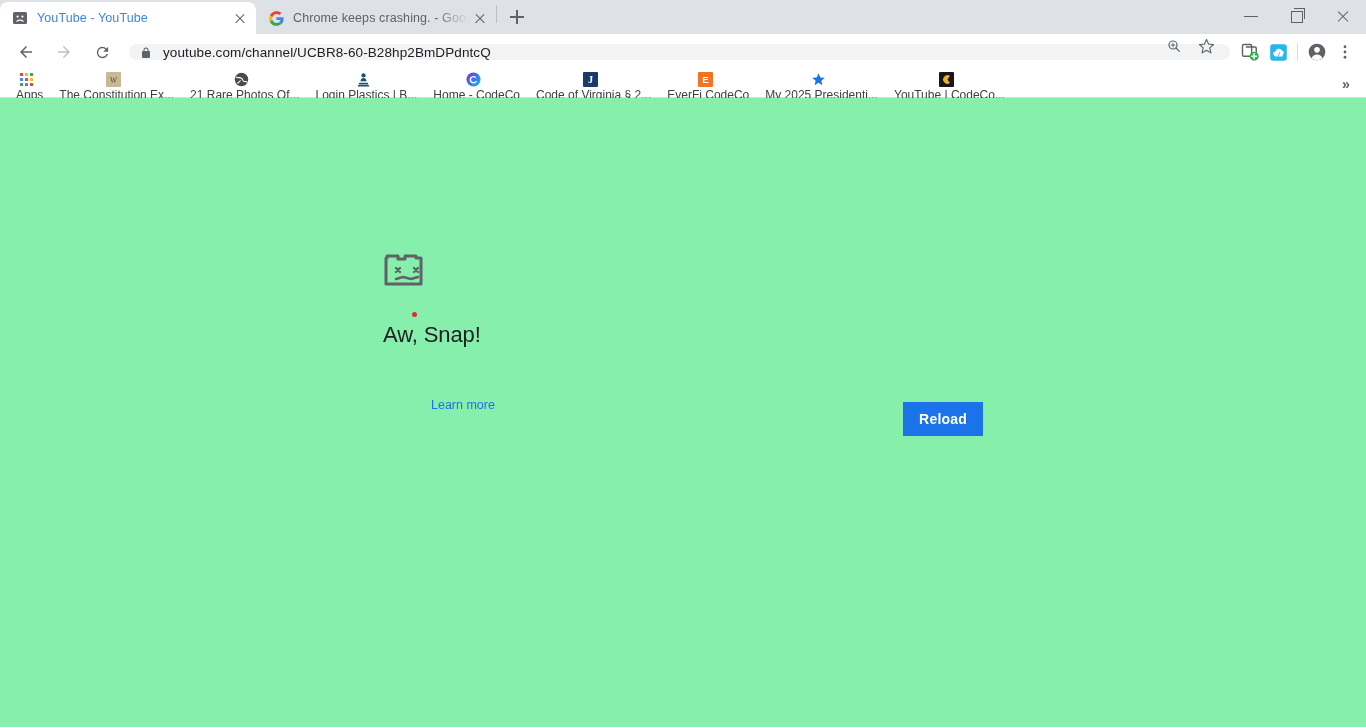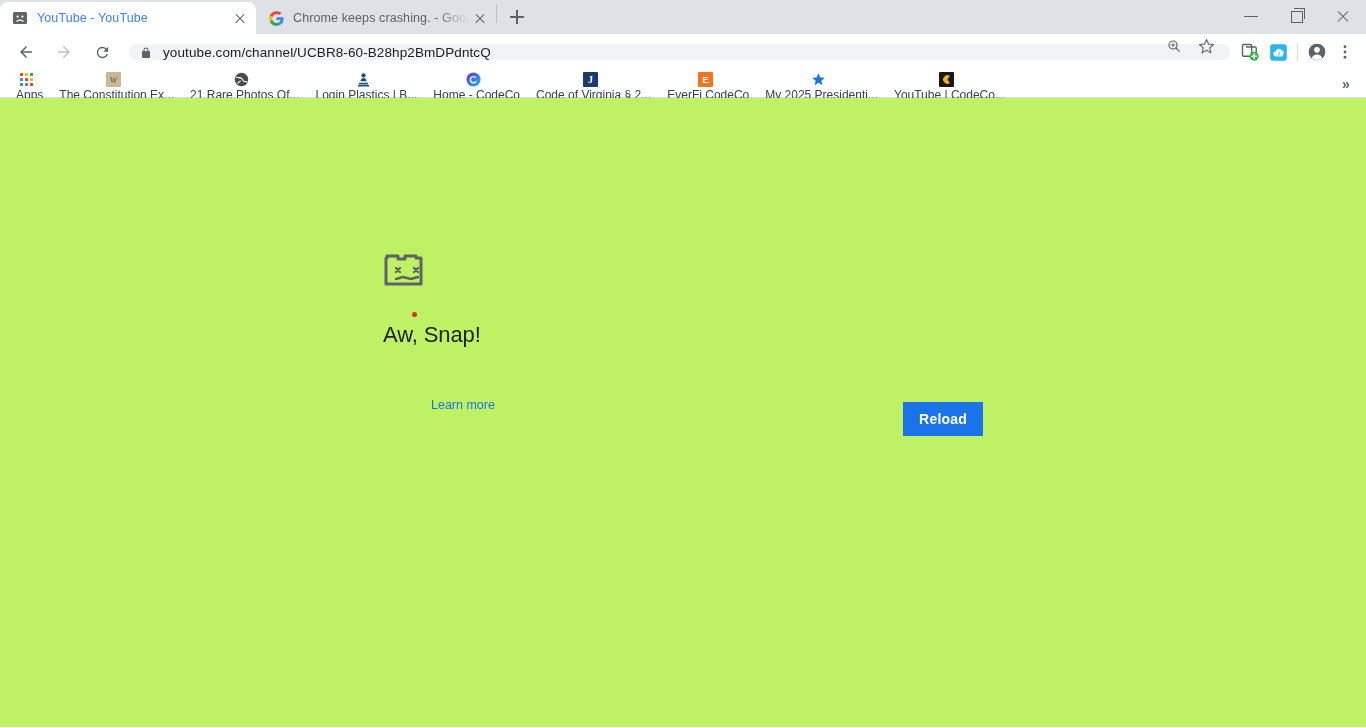--- a/index.html
+++ b/index.html
@@ -125,21 +125,21 @@
   }
   .bm-overflow {
     margin-left: auto; width: 24px; height: 24px; cursor: pointer;
     display: flex; align-items: center; justify-content: center;
     color: #5f6368; font-size: 14px; font-weight: bold;
   }
   .apps-grid { display: grid; grid-template-columns: repeat(3,3px); gap: 2.2px; }
   .apps-grid i { width: 3px; height: 3px; display: block; border-radius: .5px; }
 
   
-  .viewport { height: calc(728px - 34px - 36px - 29px); background: #bef264; position: relative; padding-left: 19px; }
+  .viewport { height: calc(728px - 34px - 36px - 29px); background: #86efac; position: relative; padding-left: 19px; }
   .errorbox { position: absolute; left: 383px; top: 148px; width: 600px; }
   .err-icon { width: 48px; height: 48px; margin-bottom: 28px; position: relative; }
   .err-title {
     font-size: 22px; color: #202124; font-weight: 400;
     letter-spacing: -.1px; margin-bottom: 16px; position: relative;
   }
   .reddot {
     position: absolute; width: 5px; height: 5px; border-radius: 50%;
     background: #d93025; left: 29px; top: -10px;
   }

